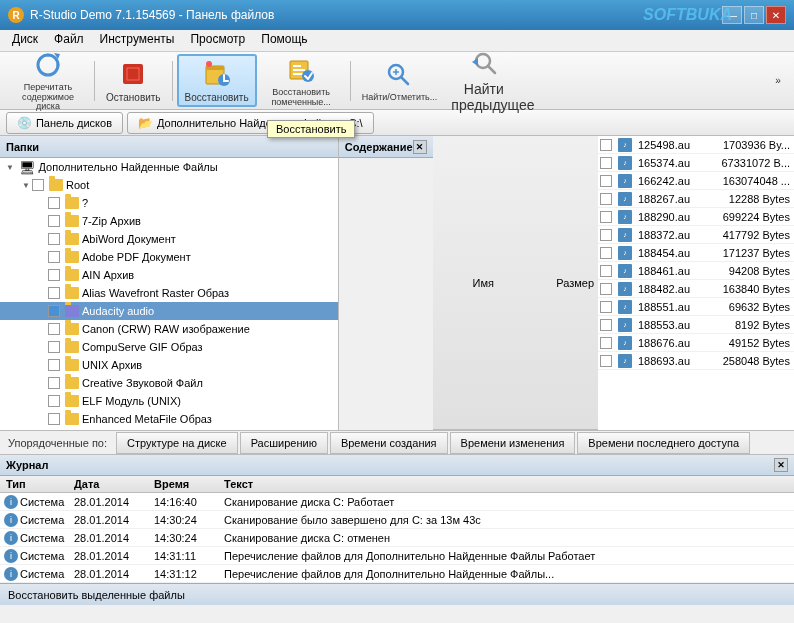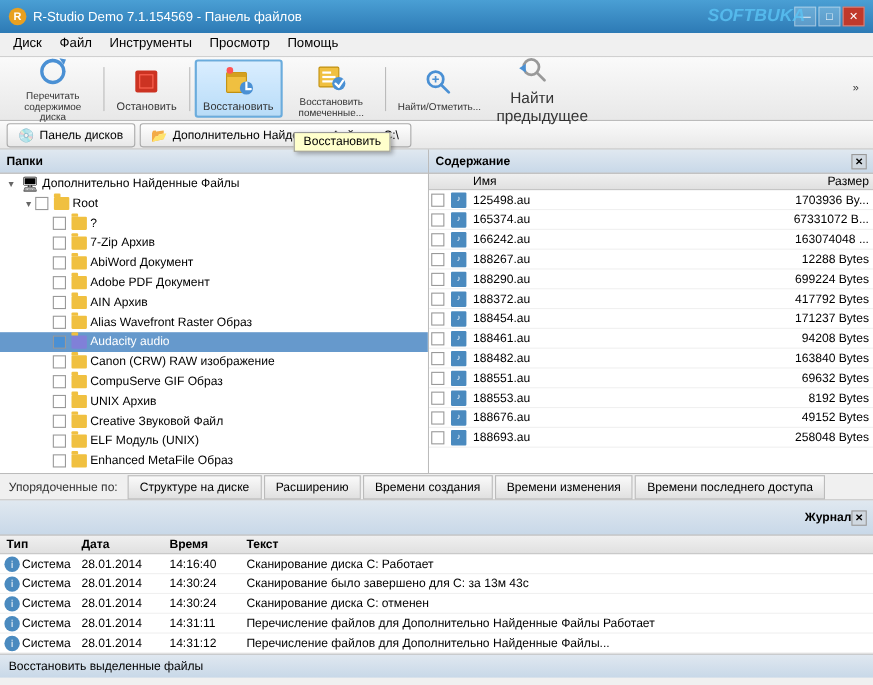--- a/index.html
+++ b/index.html
@@ -197,21 +197,21 @@
       top: -3px; left: 0;
       width: 6px; height: 3px;
       background: #f0c040;
       border-radius: 1px 1px 0 0;
     }
 
     
     .right-panel {
       flex: 1;
       display: flex;
-      flex-direction: column;
+      flex-direction: row;
     }
     .right-panel-header {
       background: linear-gradient(to bottom, #e0e8f0, #c8d8e8);
       padding: 2px 6px;
       font-size: 11px;
       font-weight: bold;
       border-bottom: 1px solid #aaa;
       height: 22px;
       display: flex;
       align-items: center;
@@ -276,24 +276,24 @@
       display: flex;
       flex-direction: column;
       min-height: 120px;
     }
     .log-header {
       background: linear-gradient(to bottom, #e0e8f0, #c8d8e8);
       padding: 2px 6px;
       font-size: 11px;
       font-weight: bold;
       border-bottom: 1px solid #aaa;
-      height: 32px;
-      display: flex;
-      align-items: center;
-      justify-content: flex-end;
+      height: 21px;
+      display: flex;
+      align-items: center;
+      justify-content: space-between;
     }
     .log-table-header {
       display: flex;
       background: linear-gradient(to bottom, #f0f0f0, #e0e0e0);
       border-bottom: 1px solid #bbb;
       font-size: 11px;
       font-weight: bold;
     }
     .log-col-type { width: 70px; padding: 2px 6px; flex-shrink: 0; }
     .log-col-date { width: 80px; padding: 2px 4px; flex-shrink: 0; }

